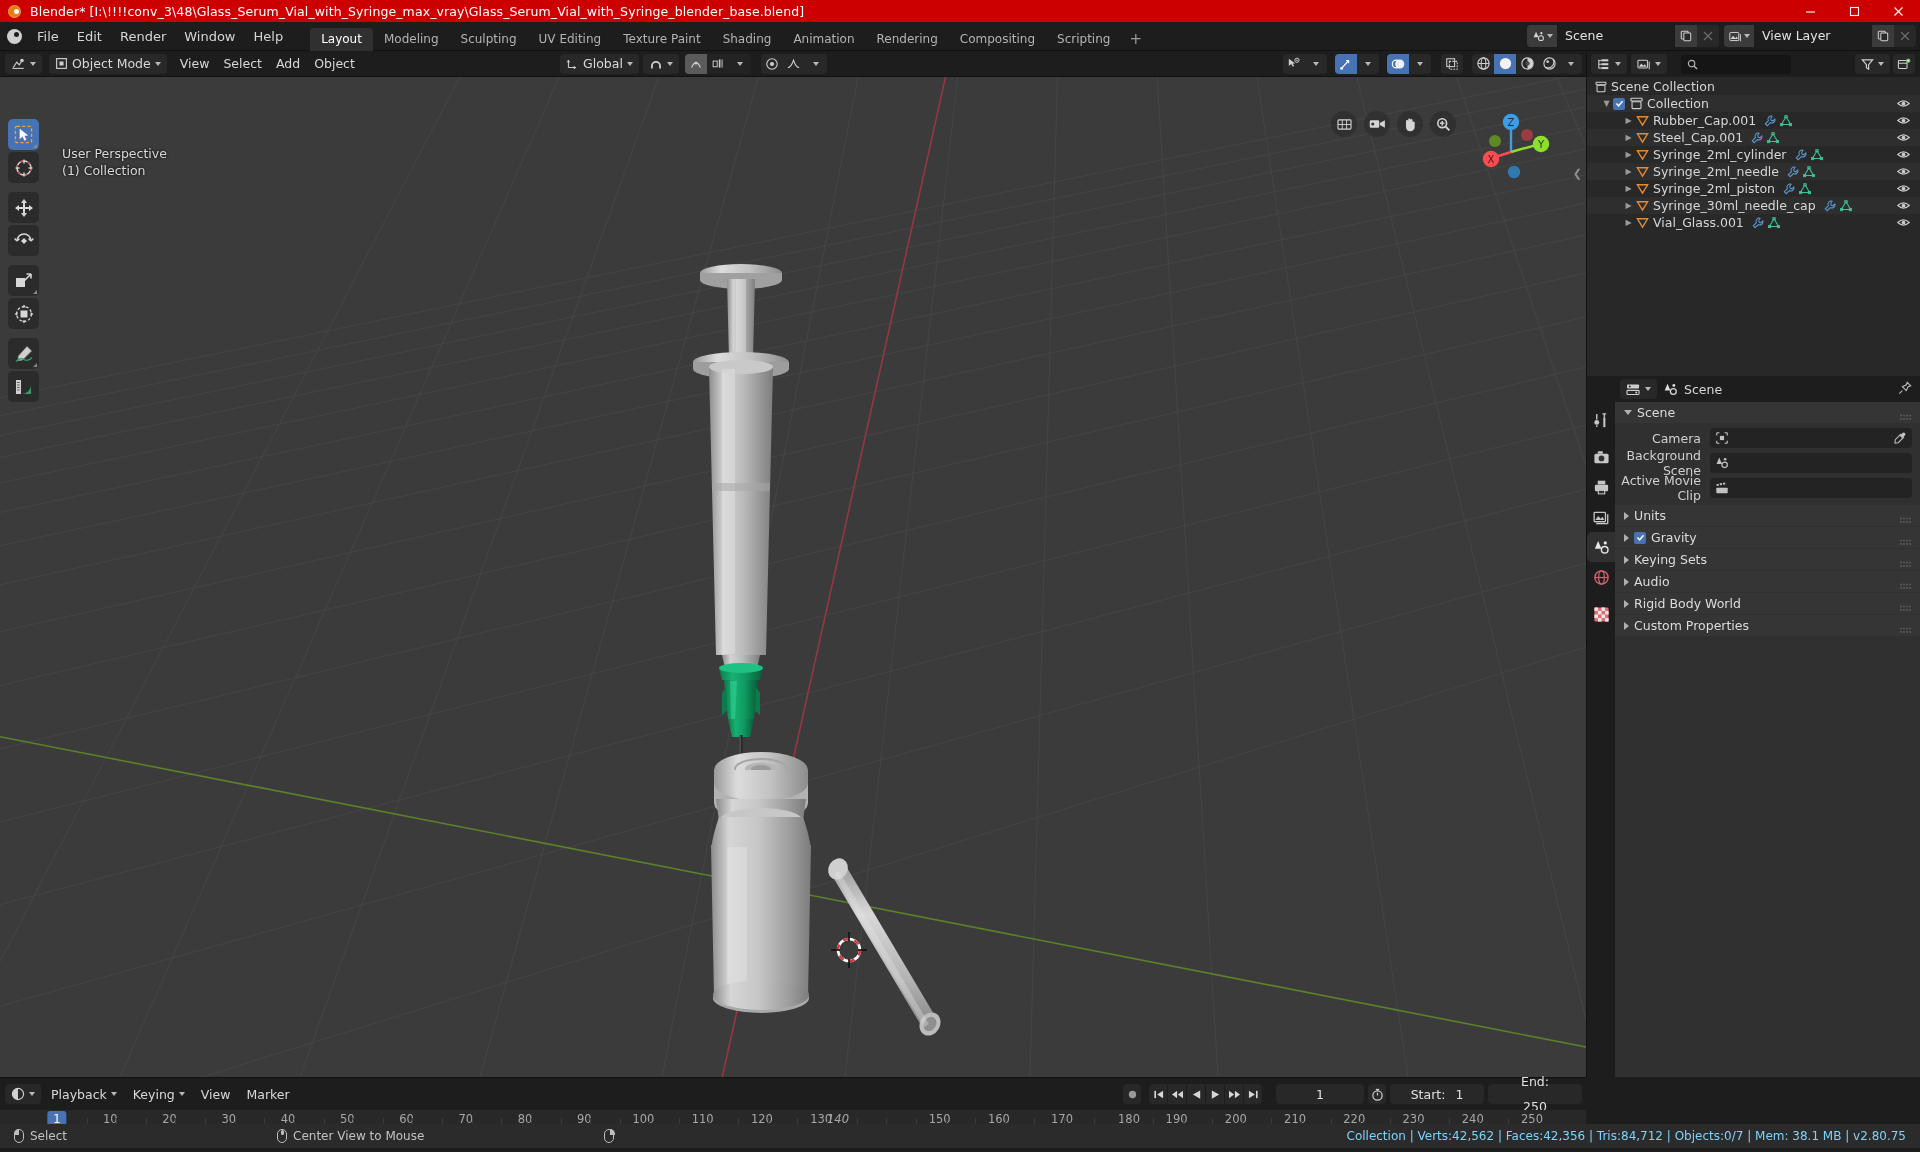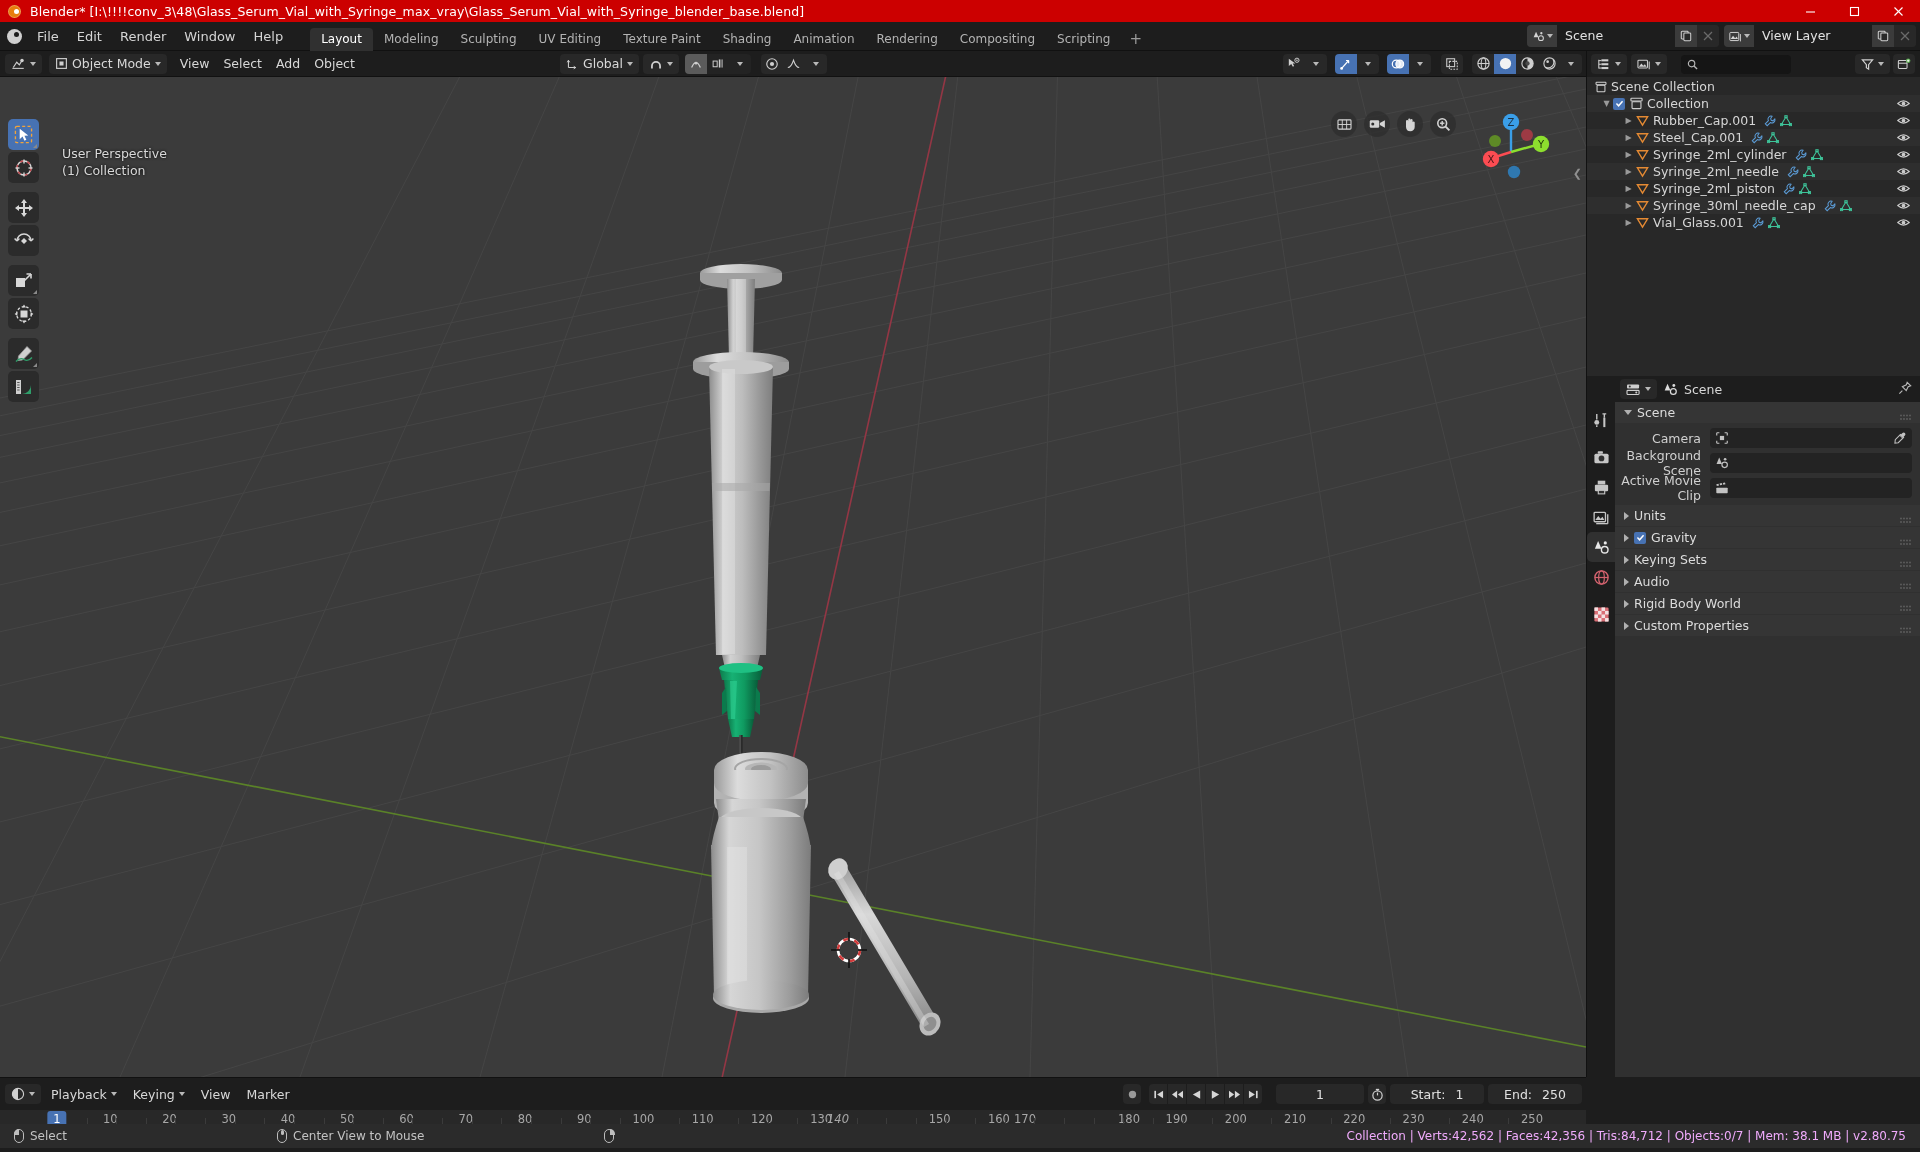--- a/index.html
+++ b/index.html
@@ -201,21 +201,21 @@
   #playhead { position:absolute; top:1px; height:16px; border-radius:3px; background:#4772b3;
      display:flex;align-items:center;justify-content:center; color:#fff; font-size:11.5px; padding:0 6px; transform:translateX(-50%);}
   #playhead-line { position:absolute; top:17px; bottom:-20px; width:2px; background:#4772b3;}
 
   
   #statusbar {
     height:24px; width:100%; background:#2b2b2b; display:flex; align-items:center;
     font-size:12px; color:#c2c2c2; position:relative;
   }
   .sb-item { display:flex; align-items:center; gap:6px; margin-left:14px;}
-  #sb-right { position:absolute; right:14px; font-size:12px; color:#f0abfc;}
+  #sb-right { position:absolute; right:14px; font-size:12px; color:#7dd3fc;}
   .mouse-icon { width:10px;height:14px;border:1.4px solid #bdbdbd; border-radius:5px; position:relative;}
   .mouse-icon.left:before { content:''; position:absolute; left:-1.4px; top:-1.4px; width:5px;height:6px;
      background:#bdbdbd; border-radius:5px 0 0 0;}
   .mouse-icon.mid:before { content:''; position:absolute; left:3px; top:0px; width:2.6px;height:5px;
      background:#bdbdbd; border-radius:2px;}
   .mouse-icon.right:before { content:''; position:absolute; right:-1.4px; top:-1.4px; width:5px;height:6px;
      background:#bdbdbd; border-radius:0 5px 0 0;}
 </style>
 </head>
 <body>
@@ -818,21 +818,21 @@
                 <circle cx="7" cy="8" r="5" fill="none" stroke="#d0d0d0" stroke-width="1.3"></circle>
                 <line x1="7" y1="8" x2="7" y2="5" stroke="#d0d0d0" stroke-width="1.3"></line>
                 <line x1="5.2" y1="1.6" x2="8.8" y2="1.6" stroke="#d0d0d0" stroke-width="1.4"></line>
                 <line x1="7" y1="1.6" x2="7" y2="3" stroke="#d0d0d0" stroke-width="1.4"></line>
               </svg>
         </div>
         <div class="num-field" style="width:94px;">
           <span>Start:</span>
           <span>1</span>
         </div>
-        <div class="num-field" style="width:94px;">
+        <div class="num-field" style="width:94px;flex-direction:column;">
           <span>End:</span>
           <span>250</span>
         </div>
       </div>
     </div>
     <div id="tl-ruler">
           <div class="tick-label" style="left: 110.313px;">10</div>
           <div class="tick-label" style="left: 169.55px;">20</div>
           <div class="tick-label" style="left: 228.787px;">30</div>
           <div class="tick-label" style="left: 288.024px;">40</div>
@@ -841,21 +841,21 @@
           <div class="tick-label" style="left: 465.735px;">70</div>
           <div class="tick-label" style="left: 524.972px;">80</div>
           <div class="tick-label" style="left: 584.209px;">90</div>
           <div class="tick-label" style="left: 643.446px;">100</div>
           <div class="tick-label" style="left: 702.683px;">110</div>
           <div class="tick-label" style="left: 761.92px;">120</div>
           <div class="tick-label" style="left: 821.157px;">130</div>
           <div class="tick-label" style="left: 838px; font-style: italic;">140</div>
           <div class="tick-label" style="left: 939.631px;">150</div>
           <div class="tick-label" style="left: 998.867px;">160</div>
-          <div class="tick-label" style="left: 1025px;">170</div>
+          <div class="tick-label" style="left: 1062px;">170</div>
           <div class="tick-label" style="left: 1129px;">180</div>
           <div class="tick-label" style="left: 1176.58px;">190</div>
           <div class="tick-label" style="left: 1235.82px;">200</div>
           <div class="tick-label" style="left: 1295.05px;">210</div>
           <div class="tick-label" style="left: 1354.29px;">220</div>
           <div class="tick-label" style="left: 1413.53px;">230</div>
           <div class="tick-label" style="left: 1472.76px;">240</div>
           <div class="tick-label" style="left: 1532px;">250</div>
           <div class="tick-mark" style="left: 57px;"></div>
           <div class="tick-mark" style="left: 86.6185px;"></div>

